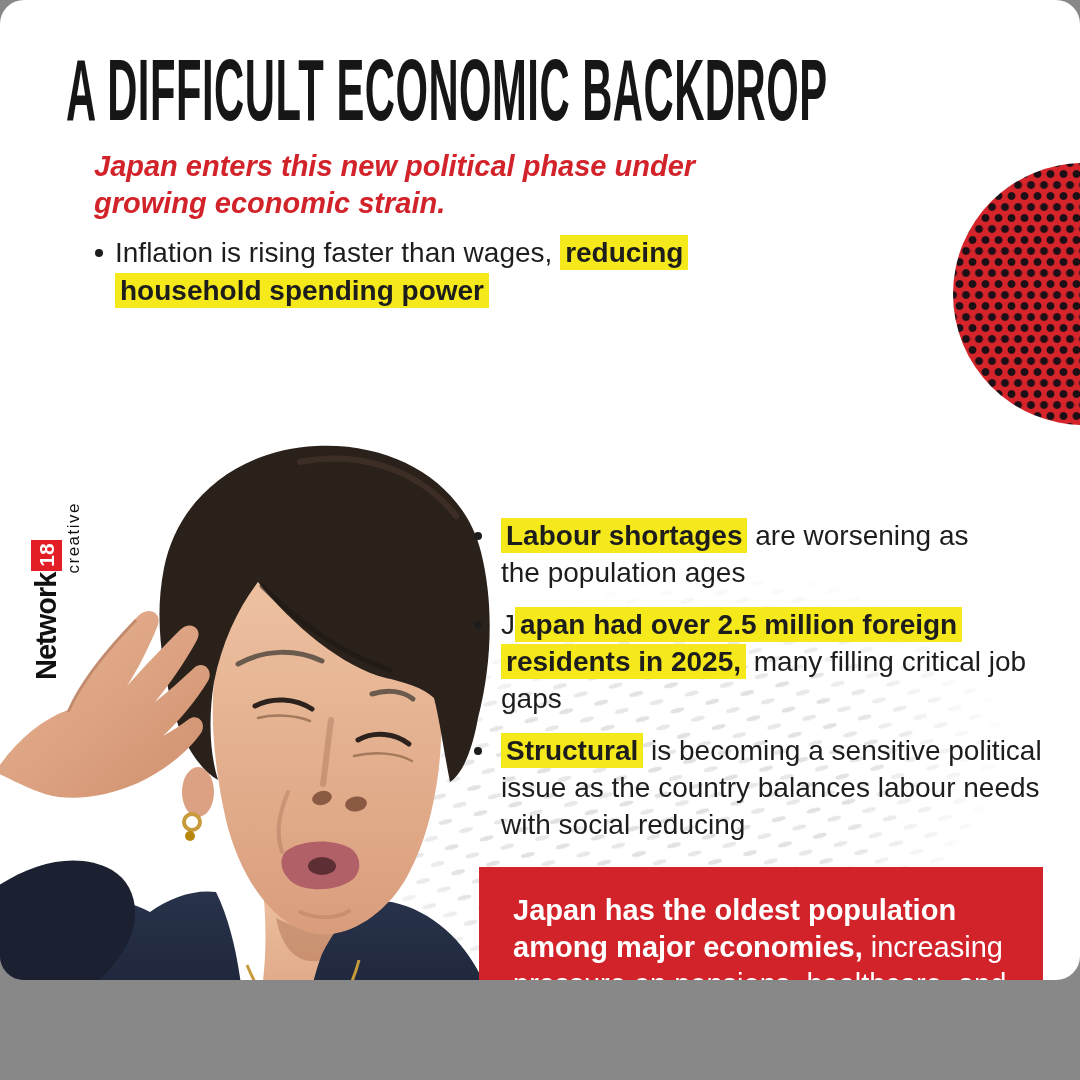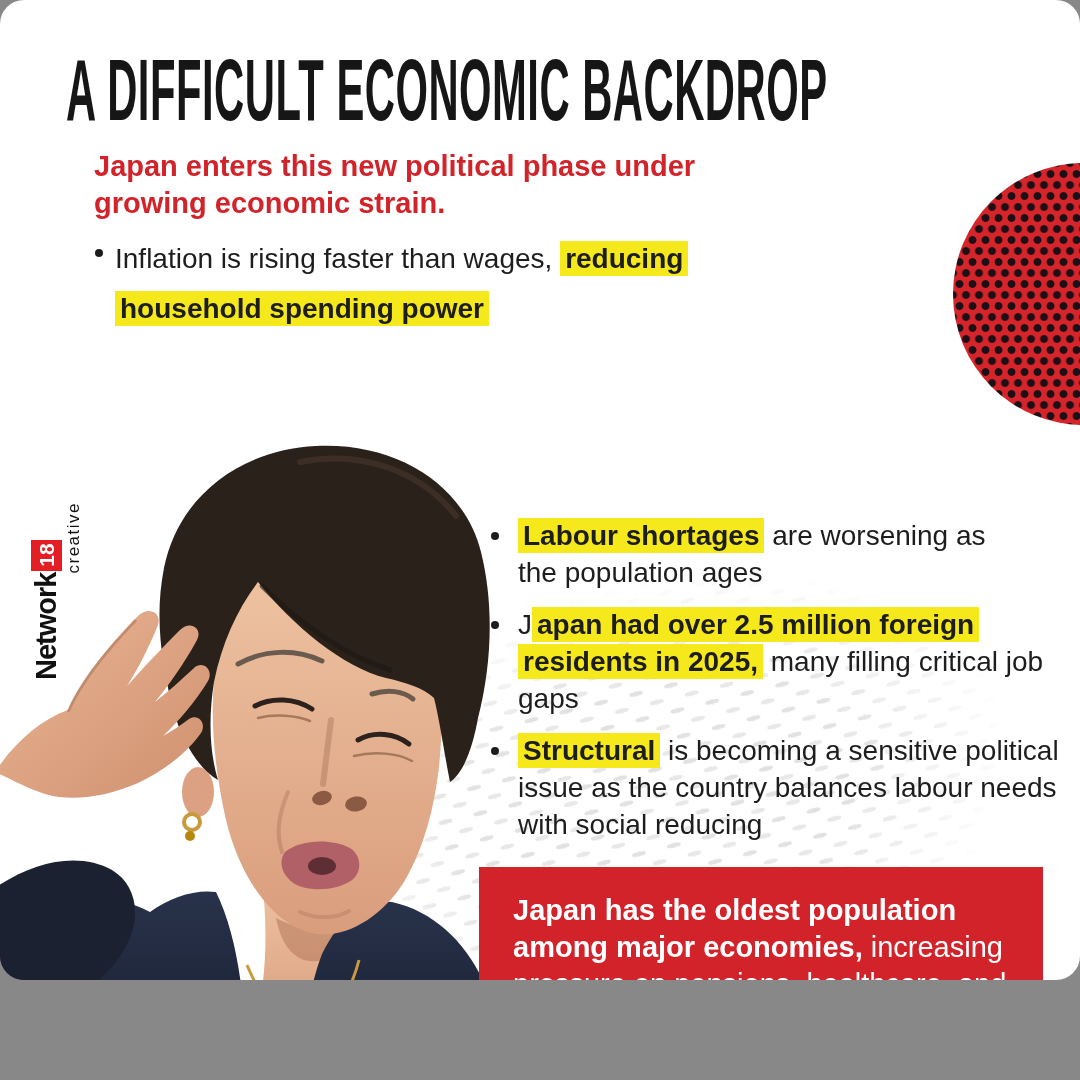--- a/index.html
+++ b/index.html
@@ -35,40 +35,40 @@
   
   .title{
     position:absolute; left:66px; top:46px; z-index:5;
     font-size:88px; line-height:1.0; font-weight:700; color:#161616;
     letter-spacing:1px; white-space:nowrap;
     transform:scaleX(0.475); transform-origin:left top;
   }
   
   .lead{
     position:absolute; left:94px; top:148px; width:640px; z-index:5;
-    font-size:29px; line-height:37px; font-weight:700; color:#d2232a;
+    font-size:29px; line-height:37px; font-weight:700; font-style:italic; color:#d2232a;
   }
   .s2-heading{
     position:absolute; left:482px; top:434px; width:450px; z-index:5;
     font-size:29px; line-height:37px; font-weight:700; font-style:italic; color:#d2232a;
   }
   
   .blist{position:absolute; z-index:5;}
   .blist.intro{left:95px; top:234px;}
-  .blist.structural{left:487px; top:517px;}
+  .blist.structural{left:470px; top:517px;}
   .bitem{display:flex; align-items:flex-start; margin-bottom:11px;}
   .structural .bitem{margin-bottom:15px;}
   .bdot{flex:0 0 20px;}
   .structural .bdot{flex:0 0 31px;}
   .bdot::before{
     content:""; display:block; width:8px; height:8px; border-radius:50%;
     background:#1d1d1d; margin-top:15px;
   }
   .structural .bdot::before{margin-left:4px;}
-  .btext{display:block; font-size:28px; line-height:50px;}
+  .btext{display:block; font-size:28px; line-height:38px;}
   .structural .btext{line-height:37px;}
   .intro .btext{width:655px;}
   .btext.w1{width:470px;}
   .btext.w2{width:545px;}
   .btext.w3{width:545px;}
   .hl{
     background:#f5e91c; font-weight:700; padding:2px 5px;
     -webkit-box-decoration-break:clone; box-decoration-break:clone;
   }
   

